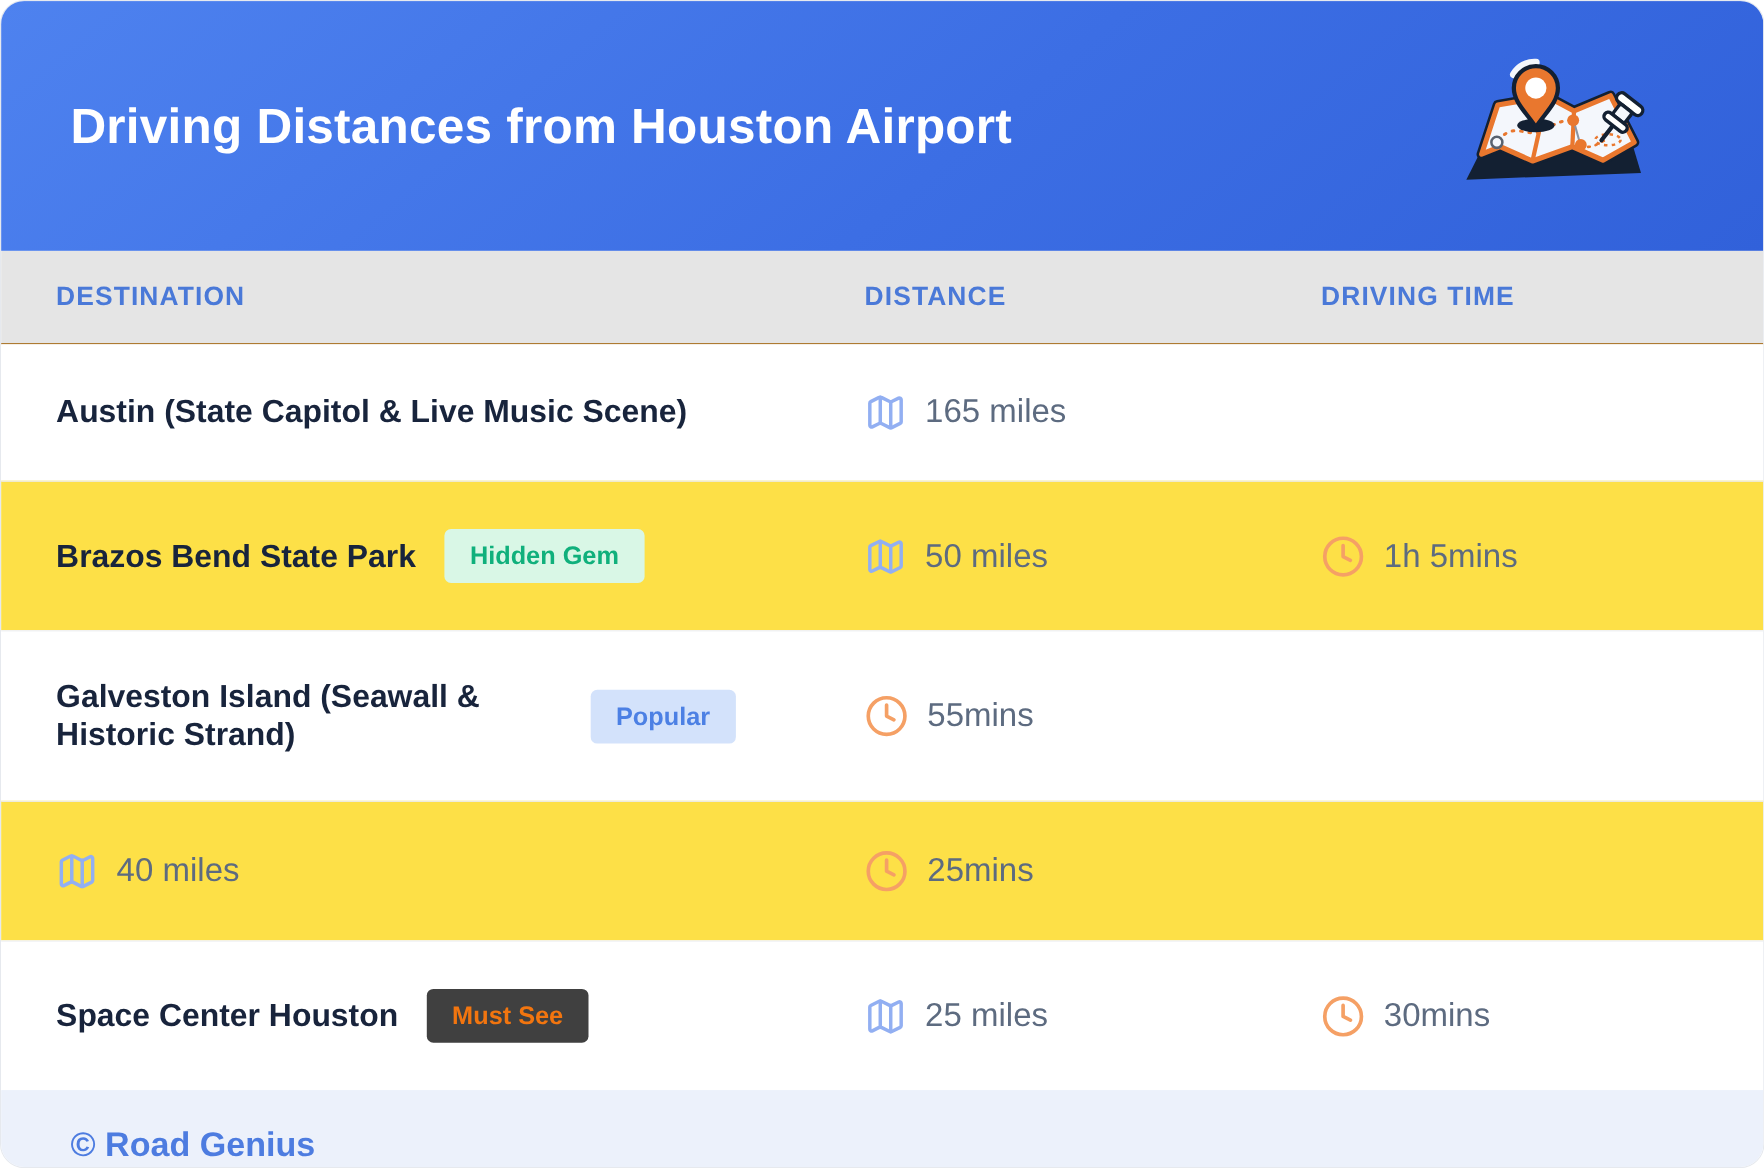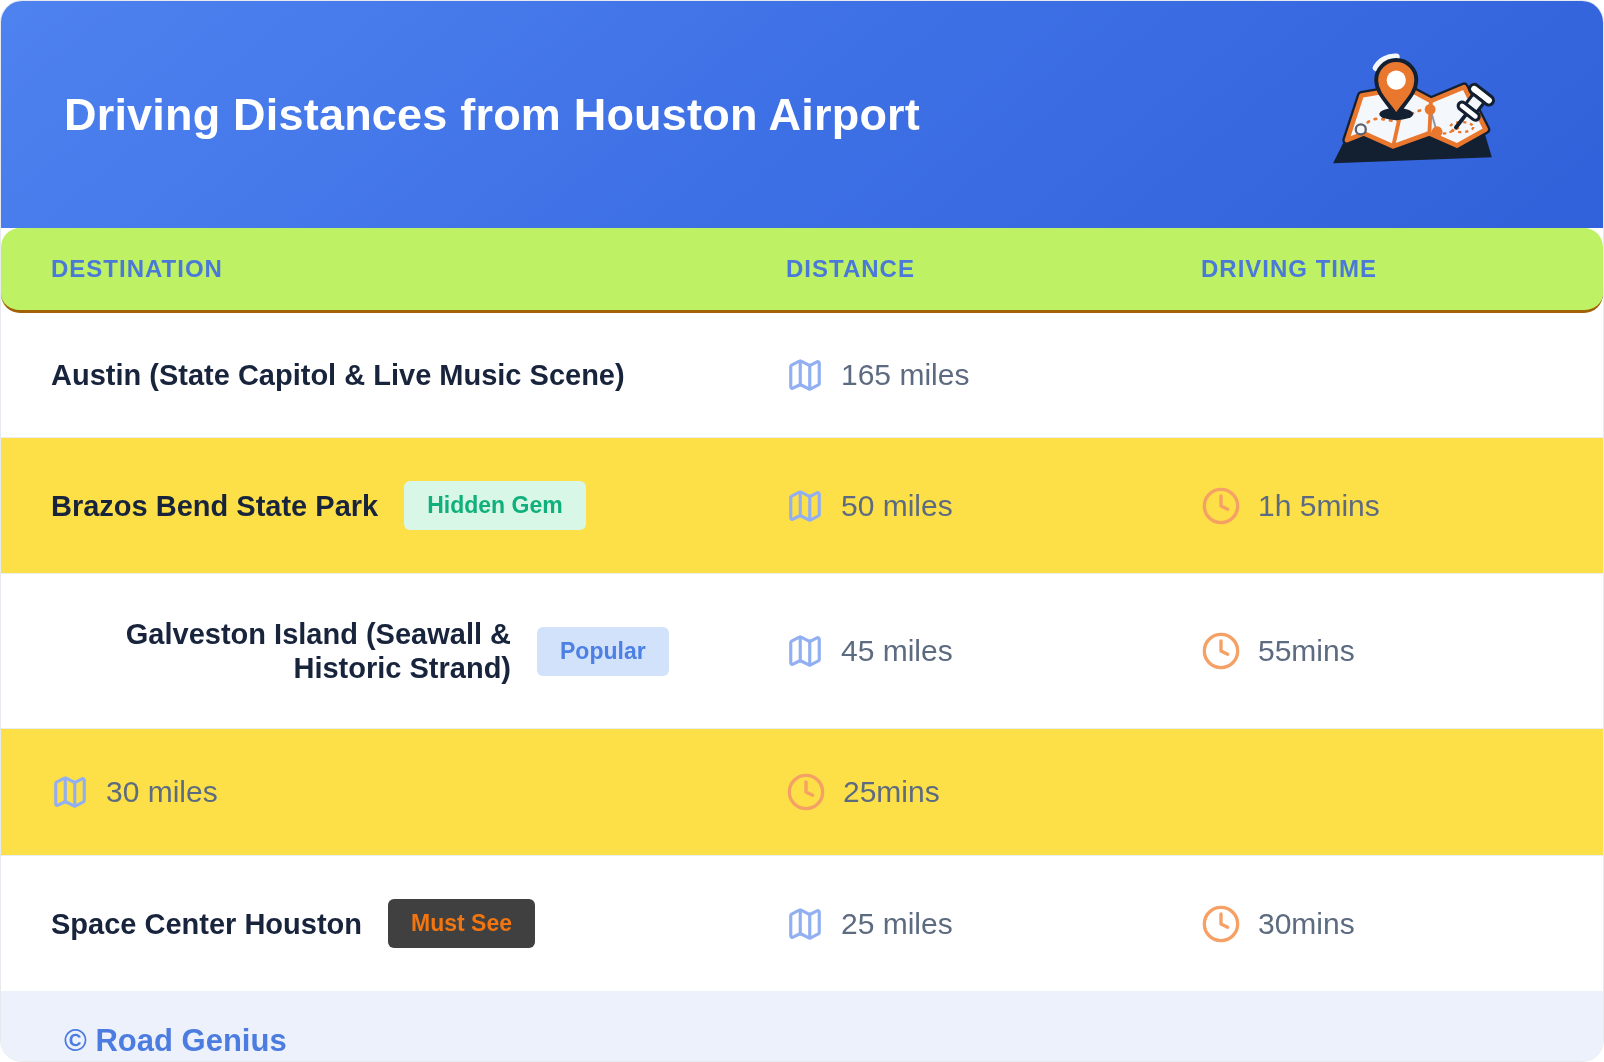--- a/index.html
+++ b/index.html
@@ -34,44 +34,42 @@
     letter-spacing: 0.2px;
   }
   .hero-illustration {
     position: absolute;
     right: 105px; top: 42px;
     width: 185px; height: 142px;
   }
   
   .thead {
     flex: 0 0 85px;
-    background: #bef264;
+    background: #e5e5e5;
     display: grid;
     grid-template-columns: 735px 415px 1fr;
     align-items: center;
     padding-left: 50px;
-    border-bottom: 3px solid #a16207;
-    border-radius: 19px;
+    border-bottom: 1px solid #a16207;
   }
   .th {
     color: #4a79d8;
     font-size: 24px;
     font-weight: 700;
     letter-spacing: 1px;
   }
   
   .rows { flex: 1 1 auto; display: flex; flex-direction: column; }
   .row {
     display: grid;
     grid-template-columns: 735px 415px 1fr;
     align-items: center;
     padding: 43px 0 43px 50px;
     background: #ffffff;
     flex: 1 1 auto;
-    text-align: right;
   }
   .row + .row { border-top: 1px solid #ebedf1; }
   .row.striped { background: #fde047; }
   .cell-dest { display: flex; align-items: center; }
   .dest-name {
     color: #18243c;
     font-size: 29px;
     font-weight: 700;
     line-height: 34px;
   }
@@ -200,49 +198,39 @@
       </div>
     </div>
 
     <div class="row">
       <div class="cell-dest">
         <span class="dest-name with-badge">Galveston Island (Seawall &amp; Historic Strand)</span>
         <span class="badge" style="background: rgb(211, 226, 251); color: rgb(76, 128, 228);">Popular</span>
       </div>
       <div class="cell-value">
         <span class="icon">
-          <svg width="38" height="38" viewBox="0 0 24 24" fill="none" stroke="#92aff2" stroke-width="2" stroke-linecap="round" stroke-linejoin="round">
-            <path d="M14.106 5.553a2 2 0 0 0 1.788 0l3.659-1.83A1 1 0 0 1 21 4.619v12.764a1 1 0 0 1-.553.894l-4.553 2.277a2 2 0 0 1-1.788 0l-4.212-2.106a2 2 0 0 0-1.788 0l-3.659 1.83A1 1 0 0 1 3 19.381V6.618a1 1 0 0 1 .553-.894l4.553-2.277a2 2 0 0 1 1.788 0z"></path>
-            <path d="M15 5.764v15"></path>
-            <path d="M9 3.236v15"></path>
-          </svg>
-        </span>
-        <span>45 miles</span>
-      </div>
-      <div class="cell-value">
-        <span class="icon">
           <svg width="40" height="40" viewBox="0 0 24 24" fill="none" stroke="#f5a065" stroke-width="2" stroke-linecap="round" stroke-linejoin="round">
             <circle cx="12" cy="12" r="10"></circle>
             <path d="M12 6v6l4 2"></path>
           </svg>
         </span>
         <span>55mins</span>
       </div>
     </div>
 
     <div class="row striped">
       <div class="cell-value">
         <span class="icon">
           <svg width="38" height="38" viewBox="0 0 24 24" fill="none" stroke="#92aff2" stroke-width="2" stroke-linecap="round" stroke-linejoin="round">
             <path d="M14.106 5.553a2 2 0 0 0 1.788 0l3.659-1.83A1 1 0 0 1 21 4.619v12.764a1 1 0 0 1-.553.894l-4.553 2.277a2 2 0 0 1-1.788 0l-4.212-2.106a2 2 0 0 0-1.788 0l-3.659 1.83A1 1 0 0 1 3 19.381V6.618a1 1 0 0 1 .553-.894l4.553-2.277a2 2 0 0 1 1.788 0z"></path>
             <path d="M15 5.764v15"></path>
             <path d="M9 3.236v15"></path>
           </svg>
         </span>
-        <span>30 miles</span>
+        <span>40 miles</span>
       </div>
       <div class="cell-value">
         <span class="icon">
           <svg width="40" height="40" viewBox="0 0 24 24" fill="none" stroke="#f5a065" stroke-width="2" stroke-linecap="round" stroke-linejoin="round">
             <circle cx="12" cy="12" r="10"></circle>
             <path d="M12 6v6l4 2"></path>
           </svg>
         </span>
         <span>25mins</span>
       </div>

